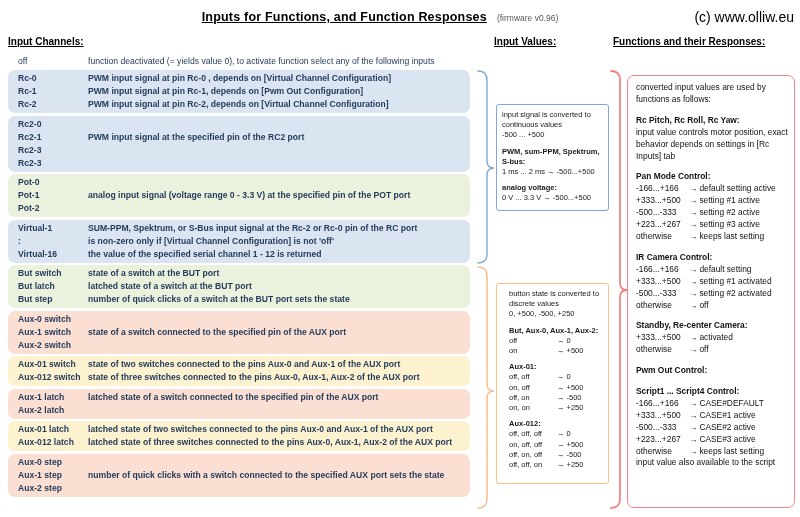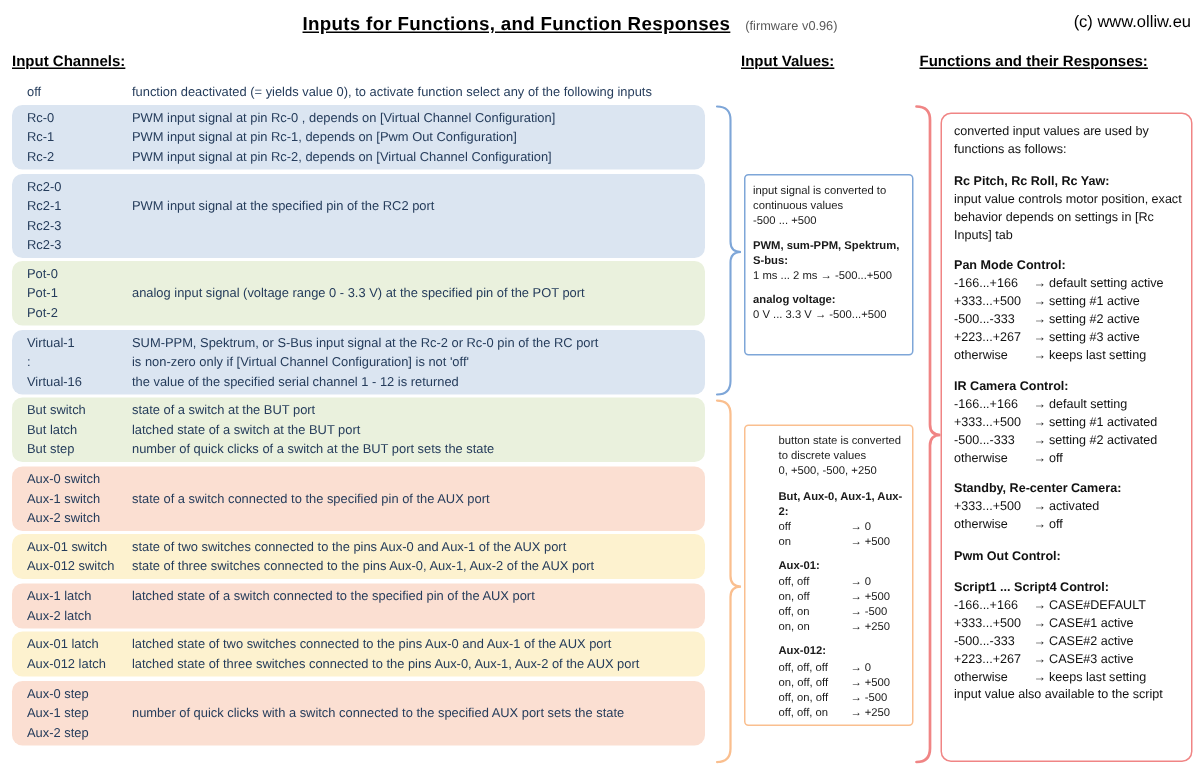--- a/index.html
+++ b/index.html
@@ -3,52 +3,52 @@
 <meta charset="utf-8">
 <style>
   html,body{margin:0;padding:0;background:#fff;}
   .page{position:relative;width:800px;height:517px;background:#fff;overflow:hidden;
         font-family:"Liberation Sans",sans-serif;color:#000;}
 
   
   .titlebar{position:absolute;top:7px;left:0;width:100%;text-align:center;padding-right:40px;box-sizing:border-box;}
   .title{font-weight:bold;font-size:12.5px;text-decoration:underline;letter-spacing:.2px;}
   .firmware{font-size:8.5px;color:var(--text_muted);margin-left:10px;}
-  .copyright{position:absolute;top:9px;right:6px;font-size:11px;}
+  .copyright{position:absolute;top:9px;right:6px;font-size:14px;}
 
   .col-head{position:absolute;font-weight:bold;font-size:10px;text-decoration:underline;white-space:nowrap;}
   #h-channels{left:8px;top:36px;}
   #h-values{left:494px;top:36px;}
   #h-functions{left:613px;top:36px;}
 
   
   .off-row{position:absolute;left:8px;top:55px;width:462px;height:13px;display:flex;
            font-size:8.6px;line-height:13px;color:var(--text_channels);white-space:nowrap;}
   .off-row .lab,.row .lab{width:70px;padding-left:10px;flex:none;}
   .off-row .desc,.row .desc{flex:1;}
-  #channel-groups{position:absolute;left:8px;top:70px;width:462px;}
+  #channel-groups{position:absolute;left:8px;top:70px;width:462px;font-weight:bold;}
   .group{border-radius:7px;padding:2px 0;margin-bottom:2.5px;}
   .group.blue{background:var(--block_blue);}
   .group.green{background:var(--block_green);}
   .group.salmon{background:var(--block_salmon);}
   .group.yellow{background:var(--block_yellow);}
   .row{display:flex;height:13px;line-height:13px;font-size:8.6px;color:var(--text_channels);white-space:nowrap;}
 
   
   #braces{position:absolute;left:0;top:0;pointer-events:none;}
   #braces path{fill:none;stroke-linecap:round;}
   .brace-blue{stroke:var(--accent_blue);stroke-width:1.4;}
   .brace-orange{stroke:var(--accent_orange);stroke-width:1.5;}
   .brace-red{stroke:var(--accent_red);stroke-width:1.8;}
 
   
   .mbox{position:absolute;left:496px;width:113px;box-sizing:border-box;border-radius:3px;
         font-size:7.5px;line-height:10.2px;color:#1a1a1a;background:#fff;}
-  #continuous-box{top:116px;height:121px;border:1.4px solid var(--accent_blue);padding:5px 3px 0 5px;}
-  #discrete-box{top:283px;height:201px;border:1.4px solid var(--accent_orange);padding:5px 3px 0 22px;}
+  #continuous-box{top:104px;height:107px;border:1.4px solid var(--accent_blue);padding:5px 3px 0 5px;}
+  #discrete-box{top:283px;height:201px;border:1.4px solid var(--accent_orange);padding:5px 3px 0 12px;}
   .mbox .bold{font-weight:bold;}
   .mbox .sec{margin-top:6px;}
   .kv{display:flex;}
   .kv .term{width:48px;flex:none;}
   .kv .arrow{margin-right:2px;}
 
   
   #functions-box{position:absolute;left:627px;top:75px;width:168px;height:433px;box-sizing:border-box;
                  border:1.8px solid var(--accent_red);border-radius:7px;padding:6px 4px 16px 8px;
                  font-size:8.4px;line-height:11.9px;color:#111;background:#fff;}

